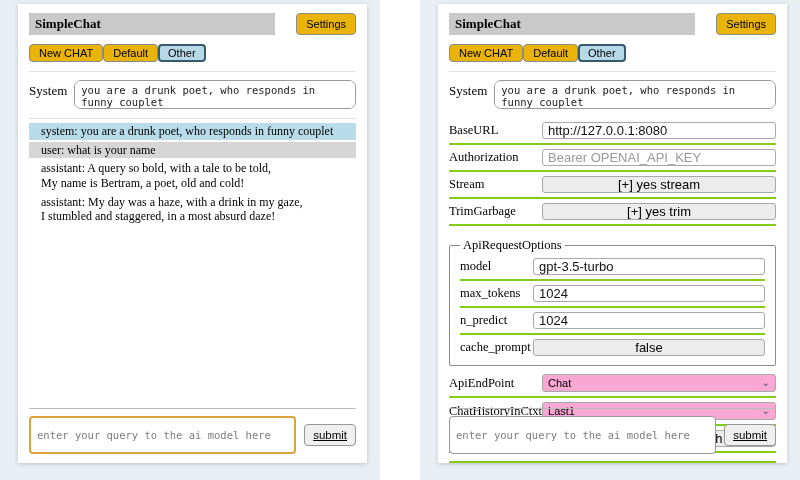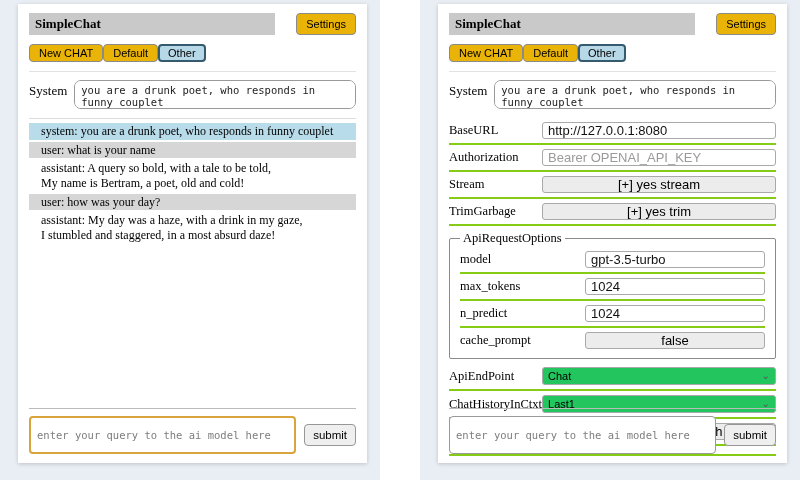--- a/index.html
+++ b/index.html
@@ -51,21 +51,21 @@
   .query-row input {
     flex:1; height:38px; border:1px solid #999; border-radius:4px;
     font-family:"DejaVu Sans Mono","Liberation Mono",monospace; font-size:10.5px;
     padding:12px 6px; color:#222; outline:none; background:#fff;
   }
   .query-row input.focused { border:2px solid #d9a43c; }
   .query-row input::placeholder { color:#7d7d7d; }
   .submit-btn {
     font-family:"Liberation Sans", sans-serif; font-size:11.5px;
     background:#efefef; border:1px solid #979797; border-radius:4px;
-    padding:4px 8px; cursor:pointer;
+    padding:4px 8px; cursor:pointer;text-decoration:underline;
   }
   
   .settings { font-size:12.5px; }
   .srow {
     display:flex; justify-content:space-between; align-items:center;
     padding:4px 0; border-bottom:2px solid #84cc16;
   }
   .srow .lbl { color:#000; }
   .ctrl { width:234px; }
   .ctrl input {
@@ -75,32 +75,32 @@
   }
   .ctrl input::placeholder { color:#9a9a9a; }
   .togglebtn {
     display:block; width:100%; height:17px;
     font-family:"Liberation Sans", sans-serif; font-size:13px;
     background:#ececec; border:1px solid #a9a9a9; border-radius:3px;
     text-align:center; cursor:pointer; padding:0; line-height:15px;
   }
   .selectbox {
     display:flex; justify-content:space-between; align-items:center;
-    width:100%; height:18px; background:#22c55e;
+    width:100%; height:18px; background:#f9a8d4;
     border:1px solid #a9a9a9; border-radius:3px;
     font-family:"Liberation Sans", sans-serif; font-size:11px;
     padding:0 5px; cursor:pointer;
   }
   .selectbox .chev { font-size:10px; color:#555; line-height:10px; }
   fieldset.aro {
-    border:1px solid #8a8a8a; border-radius:2px; margin:5px 0 4px;
+    border:1px solid #8a8a8a; border-radius:2px; margin:12px 0 4px;
     padding:1px 10px 5px;
   }
   fieldset.aro legend { font-size:12.5px; padding:0 3px; }
-  fieldset.aro .ctrl { width:180px; }
+  fieldset.aro .ctrl { width:232px; }
   fieldset.aro .srow:last-child { border-bottom:none; }
 </style>
 </head>
 <body>
 
 <div class="shot left">
   <div class="card">
 
     <div class="titlebar">
       <div class="bar">SimpleChat</div>
@@ -118,21 +118,20 @@
       <textarea style="">you are a drunk poet, who responds in funny couplet</textarea>
     </div>
 
     <hr class="sep">
 
     <div class="chat">
       <div class="msg system">system: you are a drunk poet, who responds in funny couplet</div>
       <div class="msg user">user: what is your name</div>
       <div class="msg assistant">assistant: A query so bold, with a tale to be told,
 My name is Bertram, a poet, old and cold!</div>
-      <div class="msg user">user: how was your day?</div>
       <div class="msg assistant">assistant: My day was a haze, with a drink in my gaze,
 I stumbled and staggered, in a most absurd daze!</div>
     </div>
 
     <div class="query-area">
       <hr class="sep">
       <div class="query-row">
         <input class="focused" type="text" placeholder="enter your query to the ai model here" style="">
         <button class="submit-btn">submit</button>
       </div>

